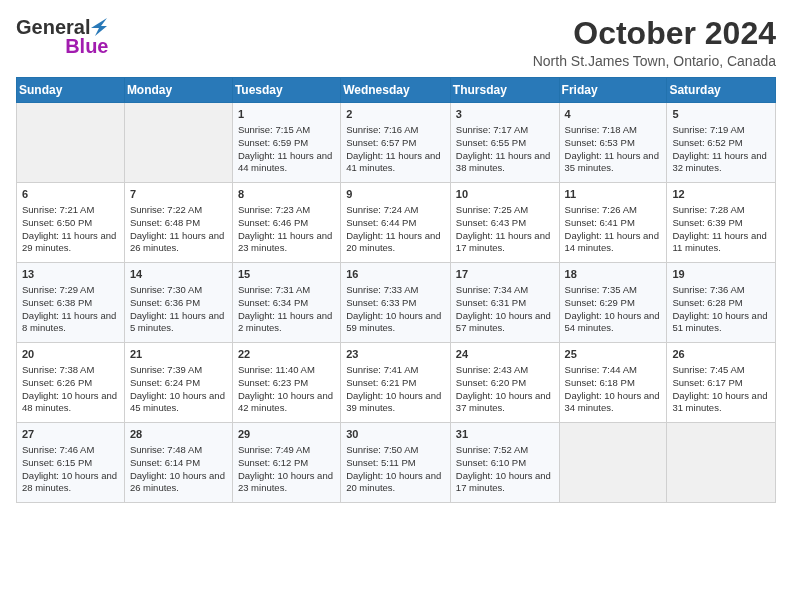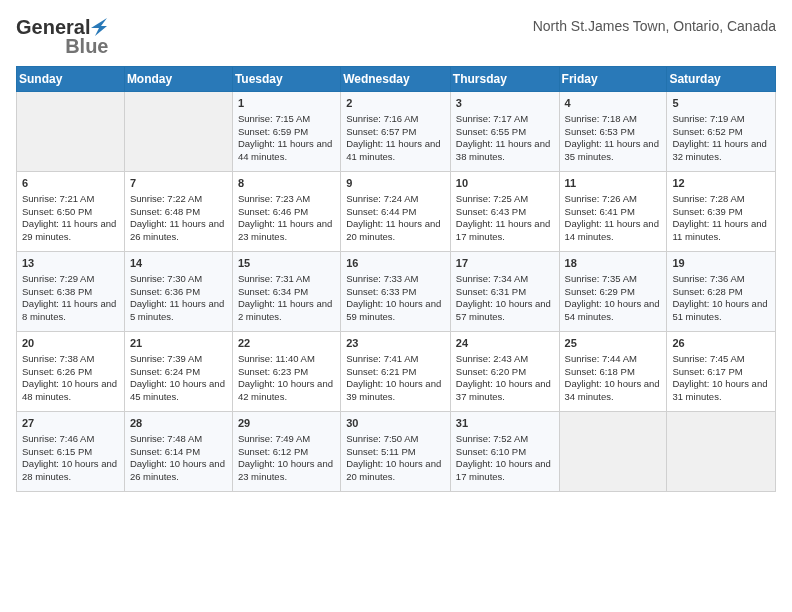--- a/index.html
+++ b/index.html
@@ -88,23 +88,24 @@
 
 <div class="container">
   <div class="header">
     <div class="logo">
       <div style="display:flex;align-items:center;">
         <span style="font-size:20px;font-weight:bold;color:#333;">General</span>
         <svg width="16" height="20" viewBox="0 0 16 20" style="margin:0 1px;">
           <polygon points="4,18 16,8 10,8 16,0 0,10 8,10" fill="#2979b8"></polygon>
         </svg>
       </div>
-      <span style="font-size:20px;font-weight:bold;color:#737373;margin-top:-4px;">Blue</span>
+      <span style="font-size:20px;font-weight:bold;color:#a21caf;margin-top:-4px;">Blue</span>
     </div>
     <div class="title-section">
+      <div class="month-title">October 2024</div>
       <div class="location-title">North St.James Town, Ontario, Canada</div>
     </div>
   </div>
 
   <table class="calendar">
     <thead>
       <tr>
       <th>Sunday</th>
           <th>Monday</th>
           <th>Tuesday</th>

